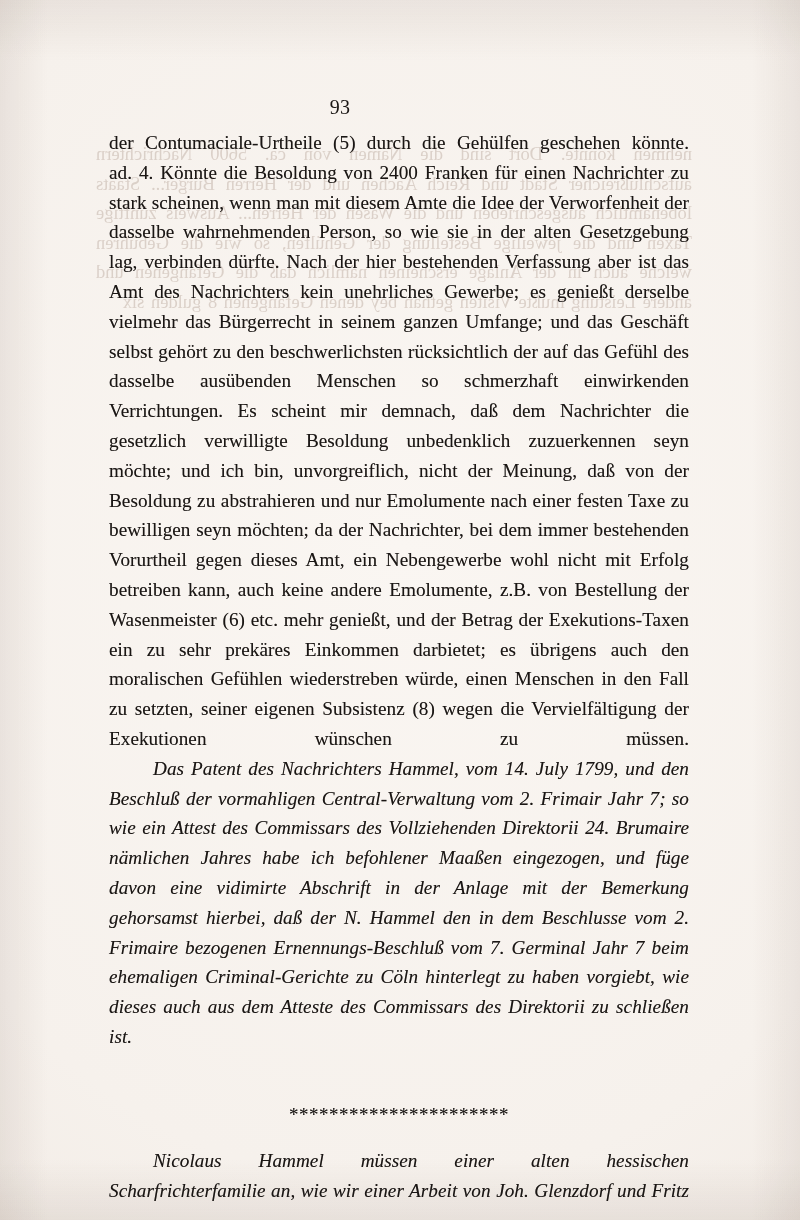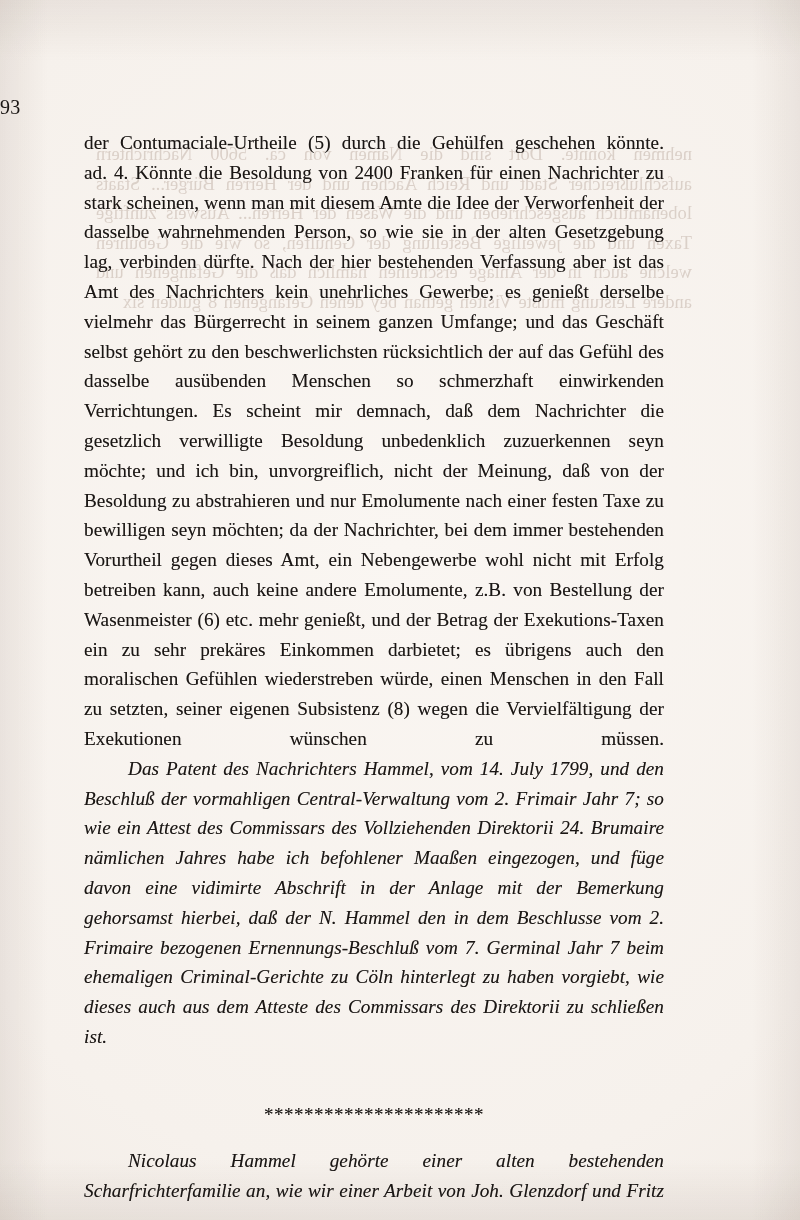--- a/index.html
+++ b/index.html
@@ -59,28 +59,28 @@
     position: absolute;
     left: 0; top: 0;
     width: 800px; height: 1220px;
   }
 
   .folio {
     position: absolute;
     top: 96px;
     left: 0;
     width: 680px;
-    text-align: left;
+    text-align: center;
     font-size: 20px;
     letter-spacing: .3px;
   }
 
   .textblock {
     position: absolute;
-    left: 84px;
+    left: 109px;
     top: 128px;
     width: 580px;
   }
 
   p.para {
     margin: 0;
     font-size: 19.2px;
     line-height: 29.8px;
     text-align: justify;
     text-align-last: left;
@@ -123,17 +123,17 @@
       <p class="para lastline-justify">ad. 4. Könnte die Besoldung von 2400 Franken für einen Nachrichter zu stark scheinen, wenn man mit diesem Amte die Idee der Verworfenheit der dasselbe wahrnehmenden Person, so wie sie in der alten Gesetzgebung lag, verbinden dürfte. Nach der hier bestehenden Verfassung aber ist das Amt des Nachrichters kein unehrliches Gewerbe; es genießt derselbe vielmehr das Bürgerrecht in seinem ganzen Umfange; und das Geschäft selbst gehört zu den beschwerlichsten rücksichtlich der auf das Gefühl des dasselbe ausübenden Menschen so schmerzhaft einwirkenden Verrichtungen. Es scheint mir demnach, daß dem Nachrichter die gesetzlich verwilligte Besoldung unbedenklich zuzuerkennen seyn möchte; und ich bin, unvorgreiflich, nicht der Meinung, daß von der Besoldung zu abstrahieren und nur Emolumente nach einer festen Taxe zu bewilligen seyn möchten; da der Nachrichter, bei dem immer bestehenden Vorurtheil gegen dieses Amt, ein Nebengewerbe wohl nicht mit Erfolg betreiben kann, auch keine andere Emolumente, z.B. von Bestellung der Wasenmeister (6) etc. mehr genießt, und der Betrag der Exekutions-Taxen ein zu sehr prekäres Einkommen darbietet; es übrigens auch den moralischen Gefühlen wiederstreben würde, einen Menschen in den Fall zu setzten, seiner eigenen Subsistenz (8) wegen die Vervielfältigung der Exekutionen wünschen zu müssen.</p>
 
       <p class="para indent lastline-justify">Das Patent des Nachrichters Hammel, vom 14. July 1799, und den Beschluß der vormahligen Central-Verwaltung vom 2. Frimair Jahr 7; so wie ein Attest des Commissars des Vollziehenden Direktorii 24. Brumaire nämlichen Jahres habe ich befohlener Maaßen eingezogen, und füge davon eine vidimirte Abschrift in der Anlage mit der Bemerkung gehorsamst hierbei, daß der N. Hammel den in dem Beschlusse vom 2. Frimaire bezogenen Ernennungs-Beschluß vom 7. Germinal Jahr 7 beim ehemaligen Criminal-Gerichte zu Cöln hinterlegt zu haben vorgiebt, wie dieses auch aus dem Atteste des Commissars des Direktorii zu schließen ist.</p>
 
       <div class="gap-divider"></div>
 
       <p class="divider">**********************</p>
 
       <div class="gap-divider"></div>
 
-      <p class="para indent lastline-justify">Nicolaus Hammel gehörte einer alten bestehenden Scharfrichterfamilie an, wie wir einer Arbeit von Joh. Glenzdorf und Fritz</p>
+      <p class="para indent lastline-justify">Nicolaus Hammel müssen einer alten hessischen Scharfrichterfamilie an, wie wir einer Arbeit von Joh. Glenzdorf und Fritz</p>
 
     </div>
   </div>
 </div>
 
 </body></html>

